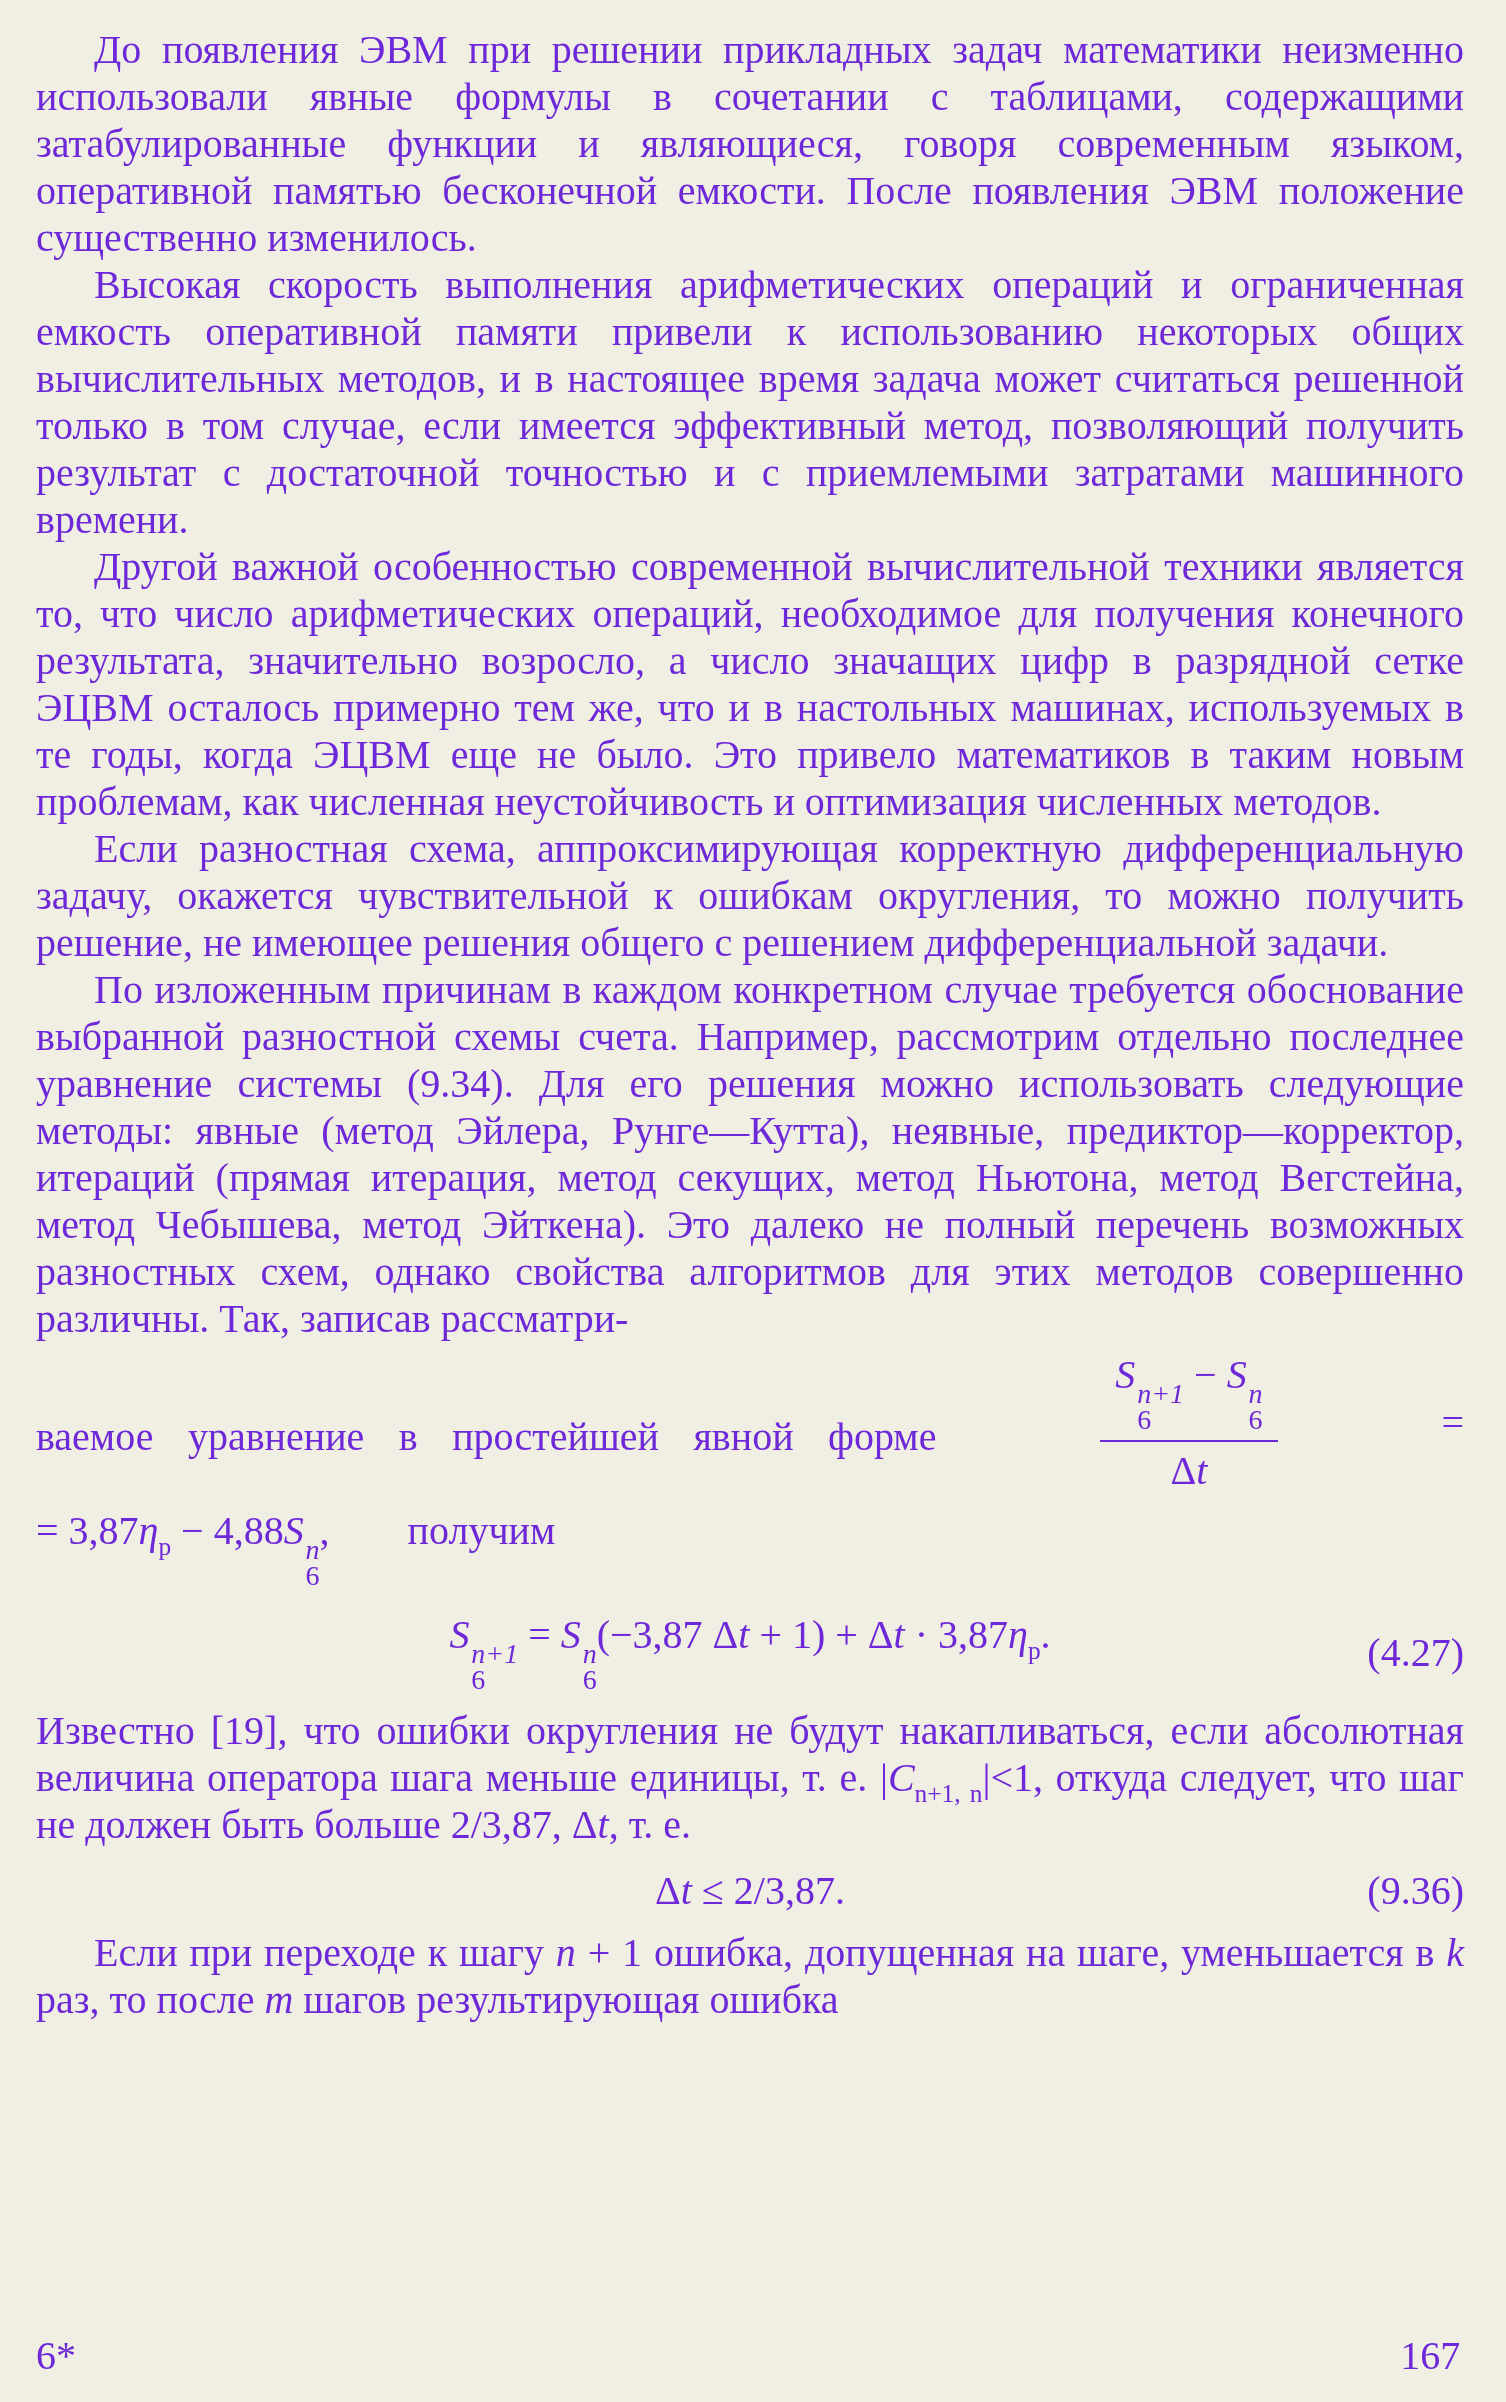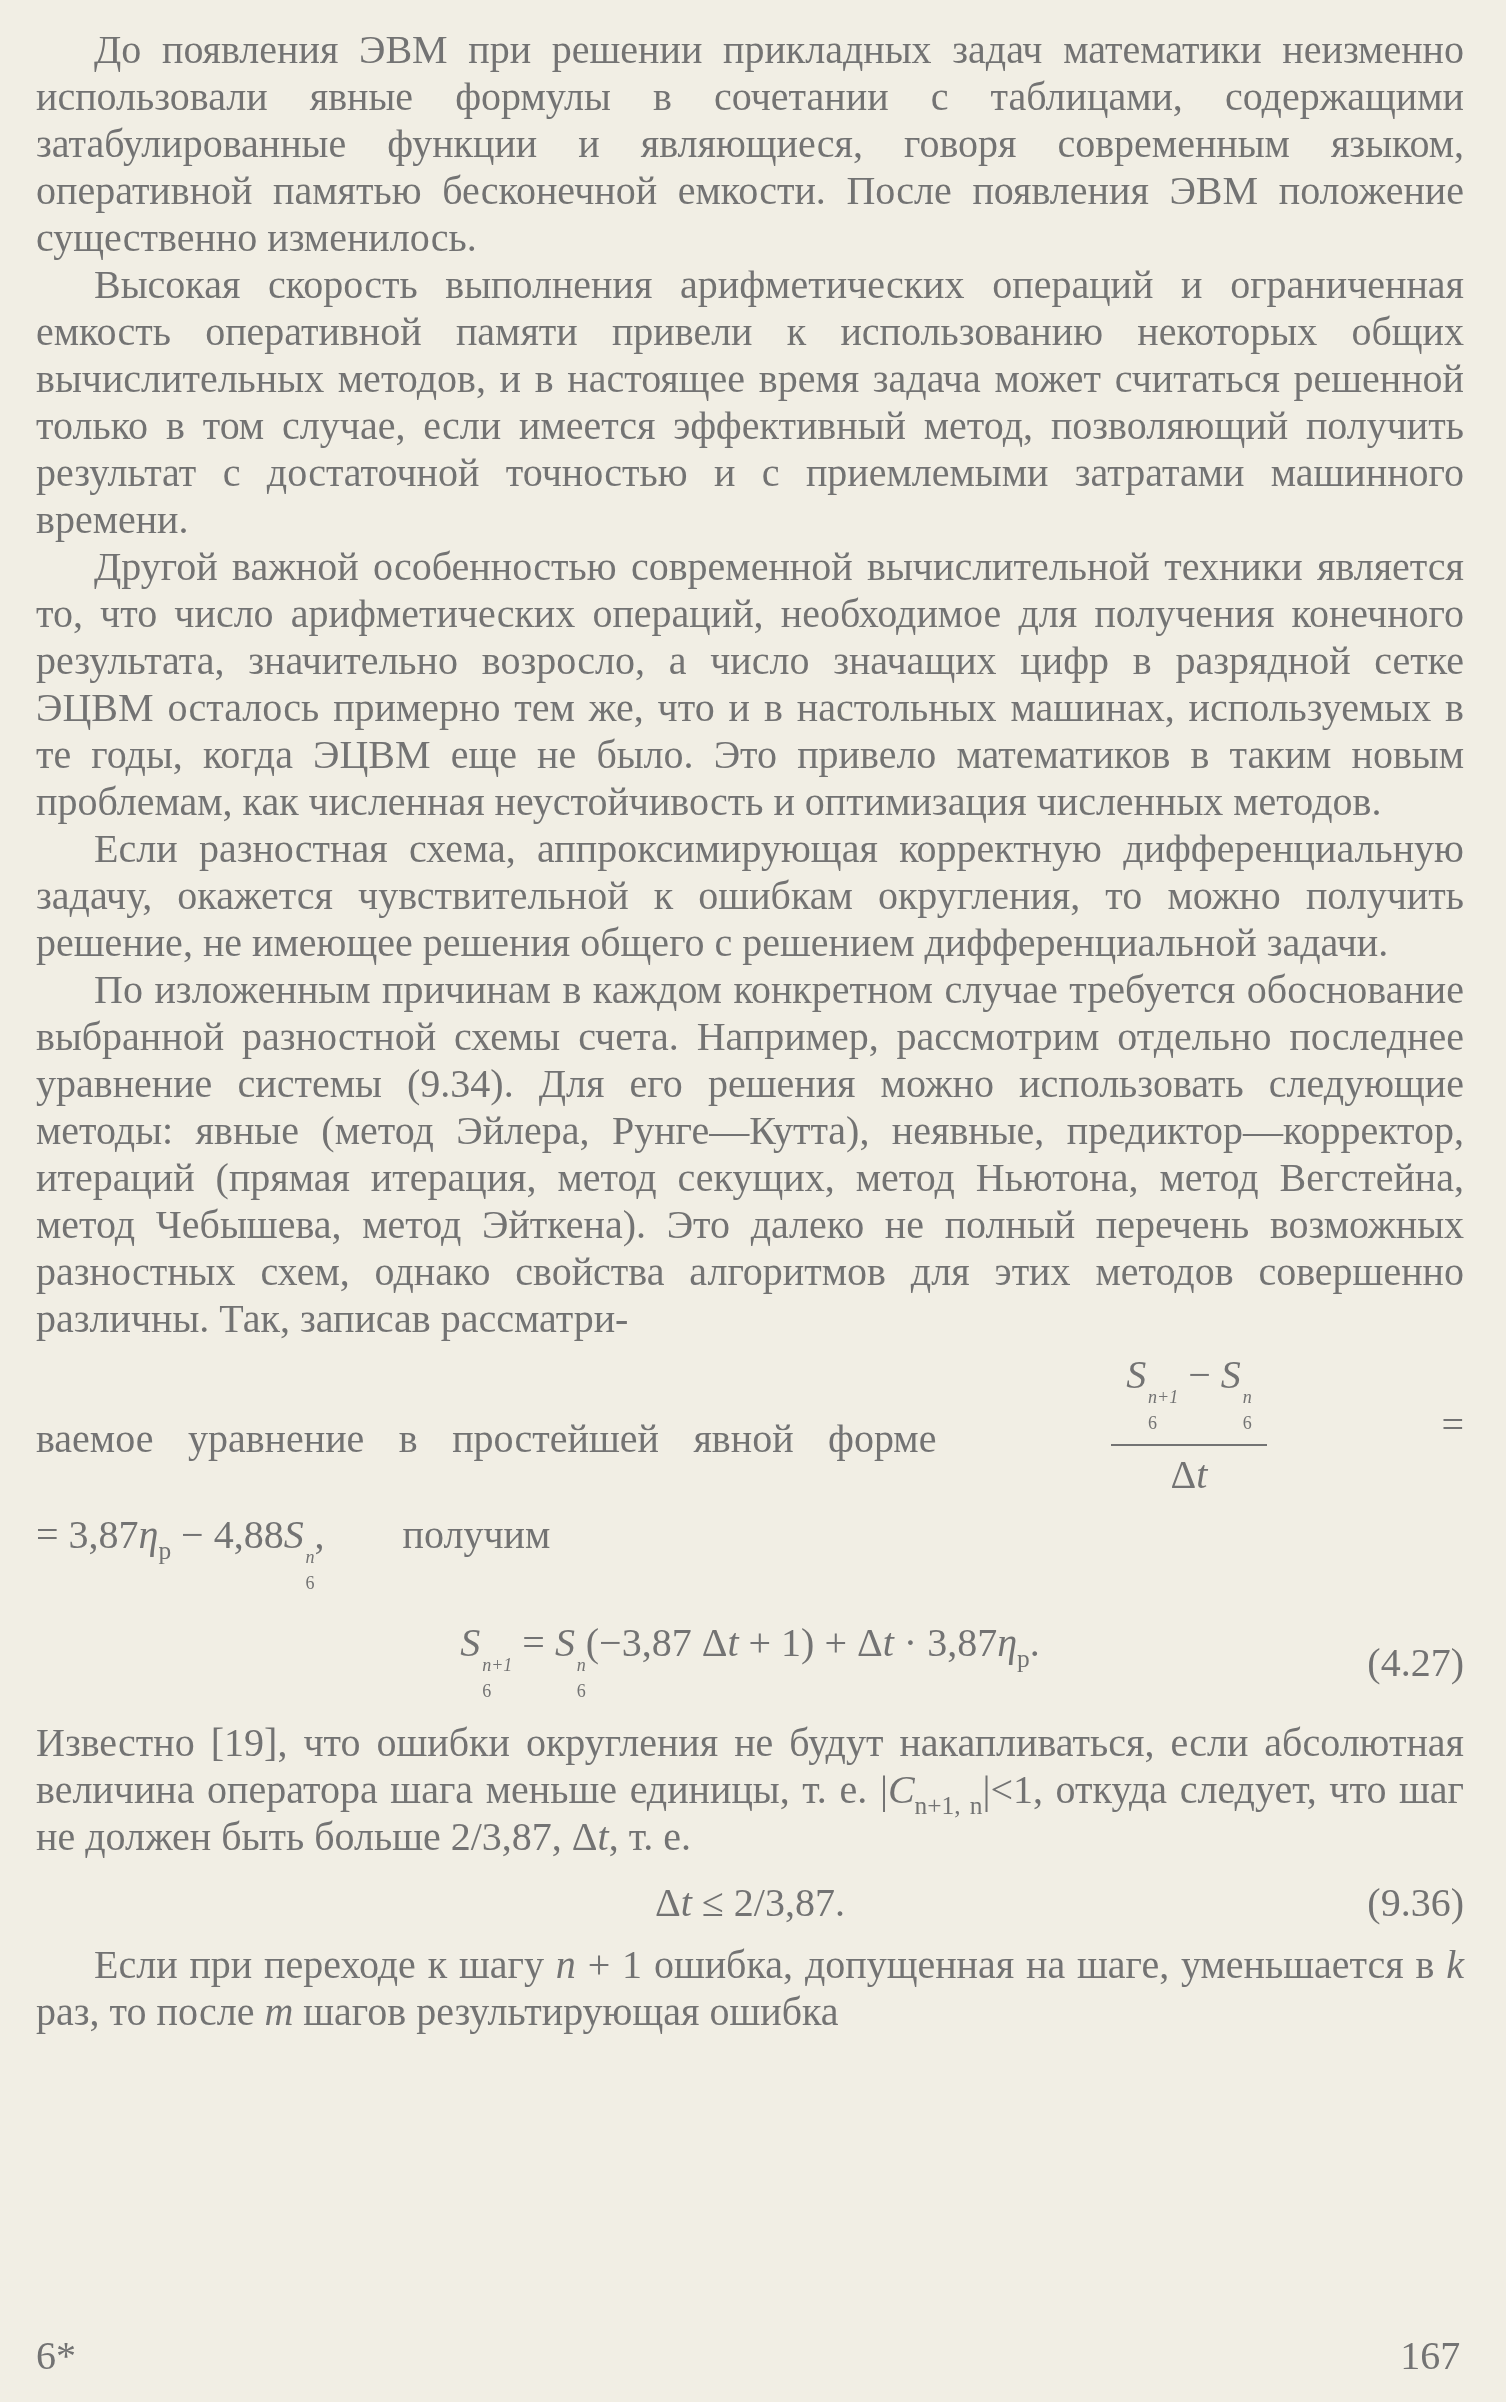--- a/index.html
+++ b/index.html
@@ -5,21 +5,21 @@
   * { box-sizing: border-box; }
   html, body {
     margin: 0; padding: 0;
     background: #e8e4d8;
   }
   .page {
     width: 1507px;
     height: 2402px;
     margin: 0 auto;
     background: #f1eee4;
-    color: #737373;
+    color: #6d28d9;
     font-family: "Liberation Serif", "DejaVu Serif", serif;
     font-size: 40px;
     line-height: 47px;
     padding: 26px 43px 22.6px 36px;
     display: flex;
     flex-direction: column;
     overflow: hidden;
   }
   p.body-p {
     margin: 0;
@@ -31,21 +31,21 @@
   sub.sb {
     font-size: 25.4px;
     line-height: 0;
     vertical-align: -11.3px;
   }
   
   .ss {
     display: inline-flex;
     flex-direction: column;
     align-items: flex-start;
-    font-size: 18px;
+    font-size: 28px;
     line-height: 25.4px;
     vertical-align: -15px;
     margin-left: 1.9px;
     font-style: normal;
   }
   .ss .up { display: block; font-style: italic; }
   .ss .dn { display: block; font-style: normal; }
   
   .eq-inline {
     display: flex;

